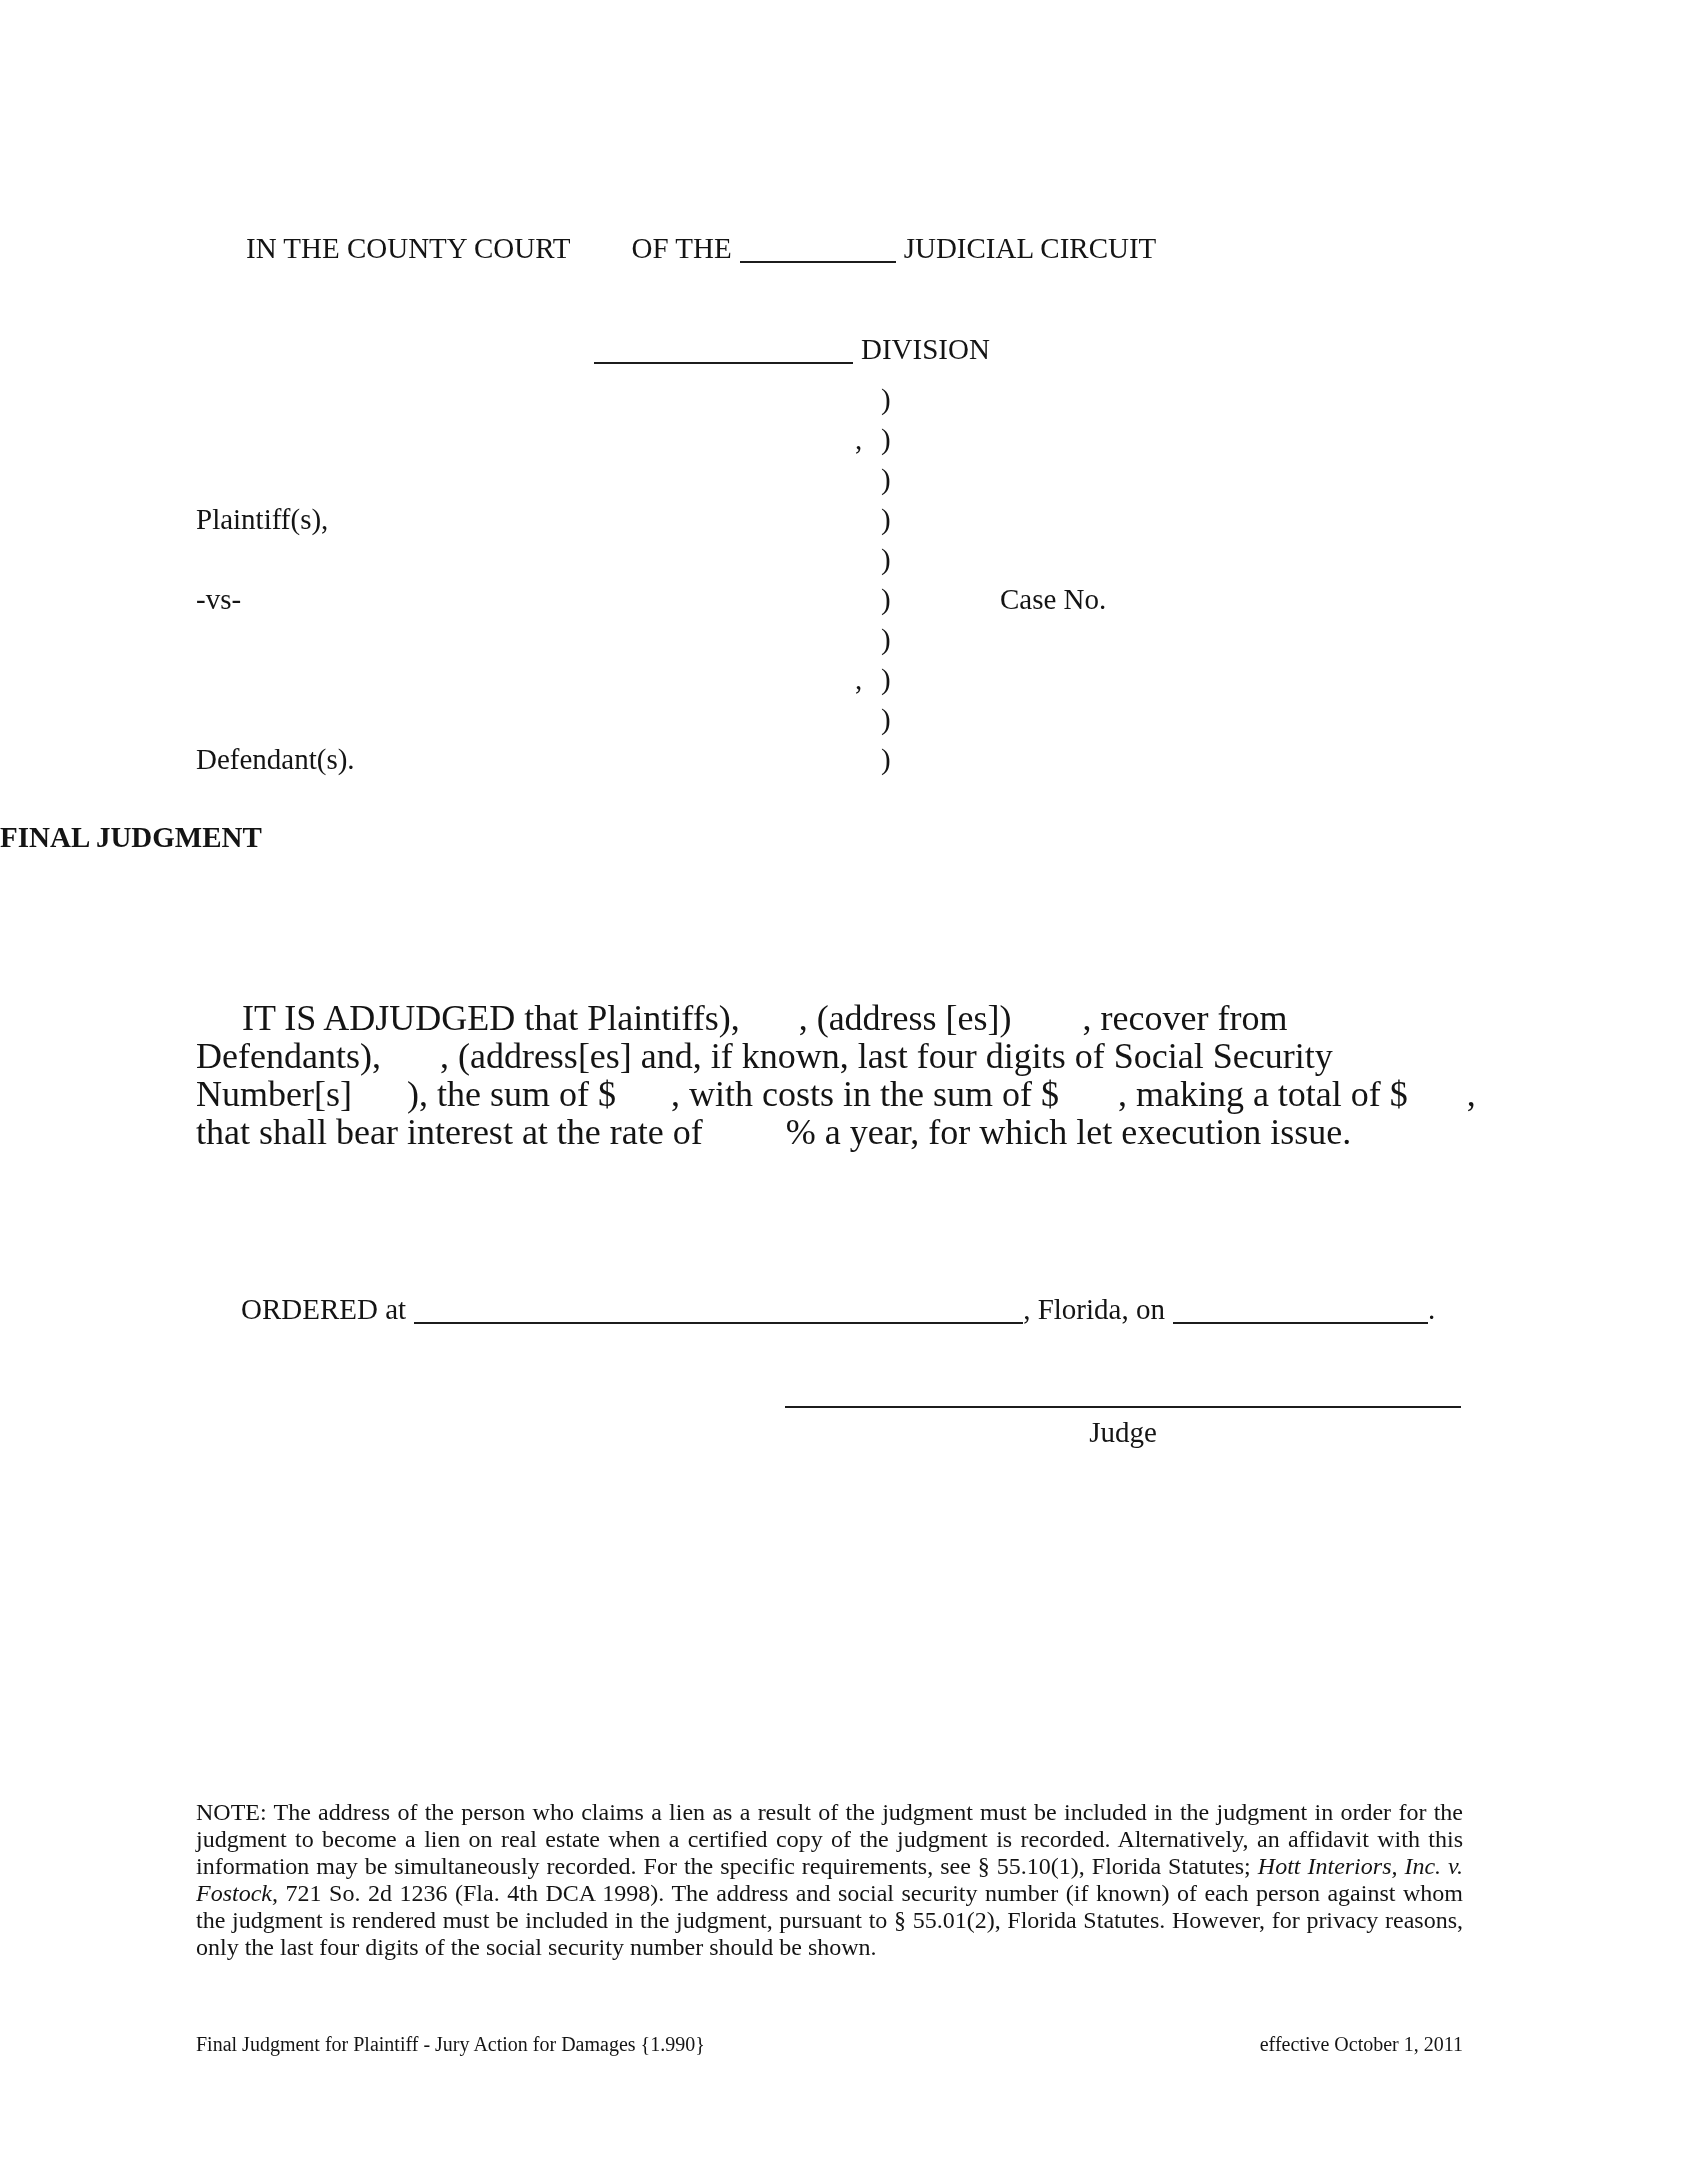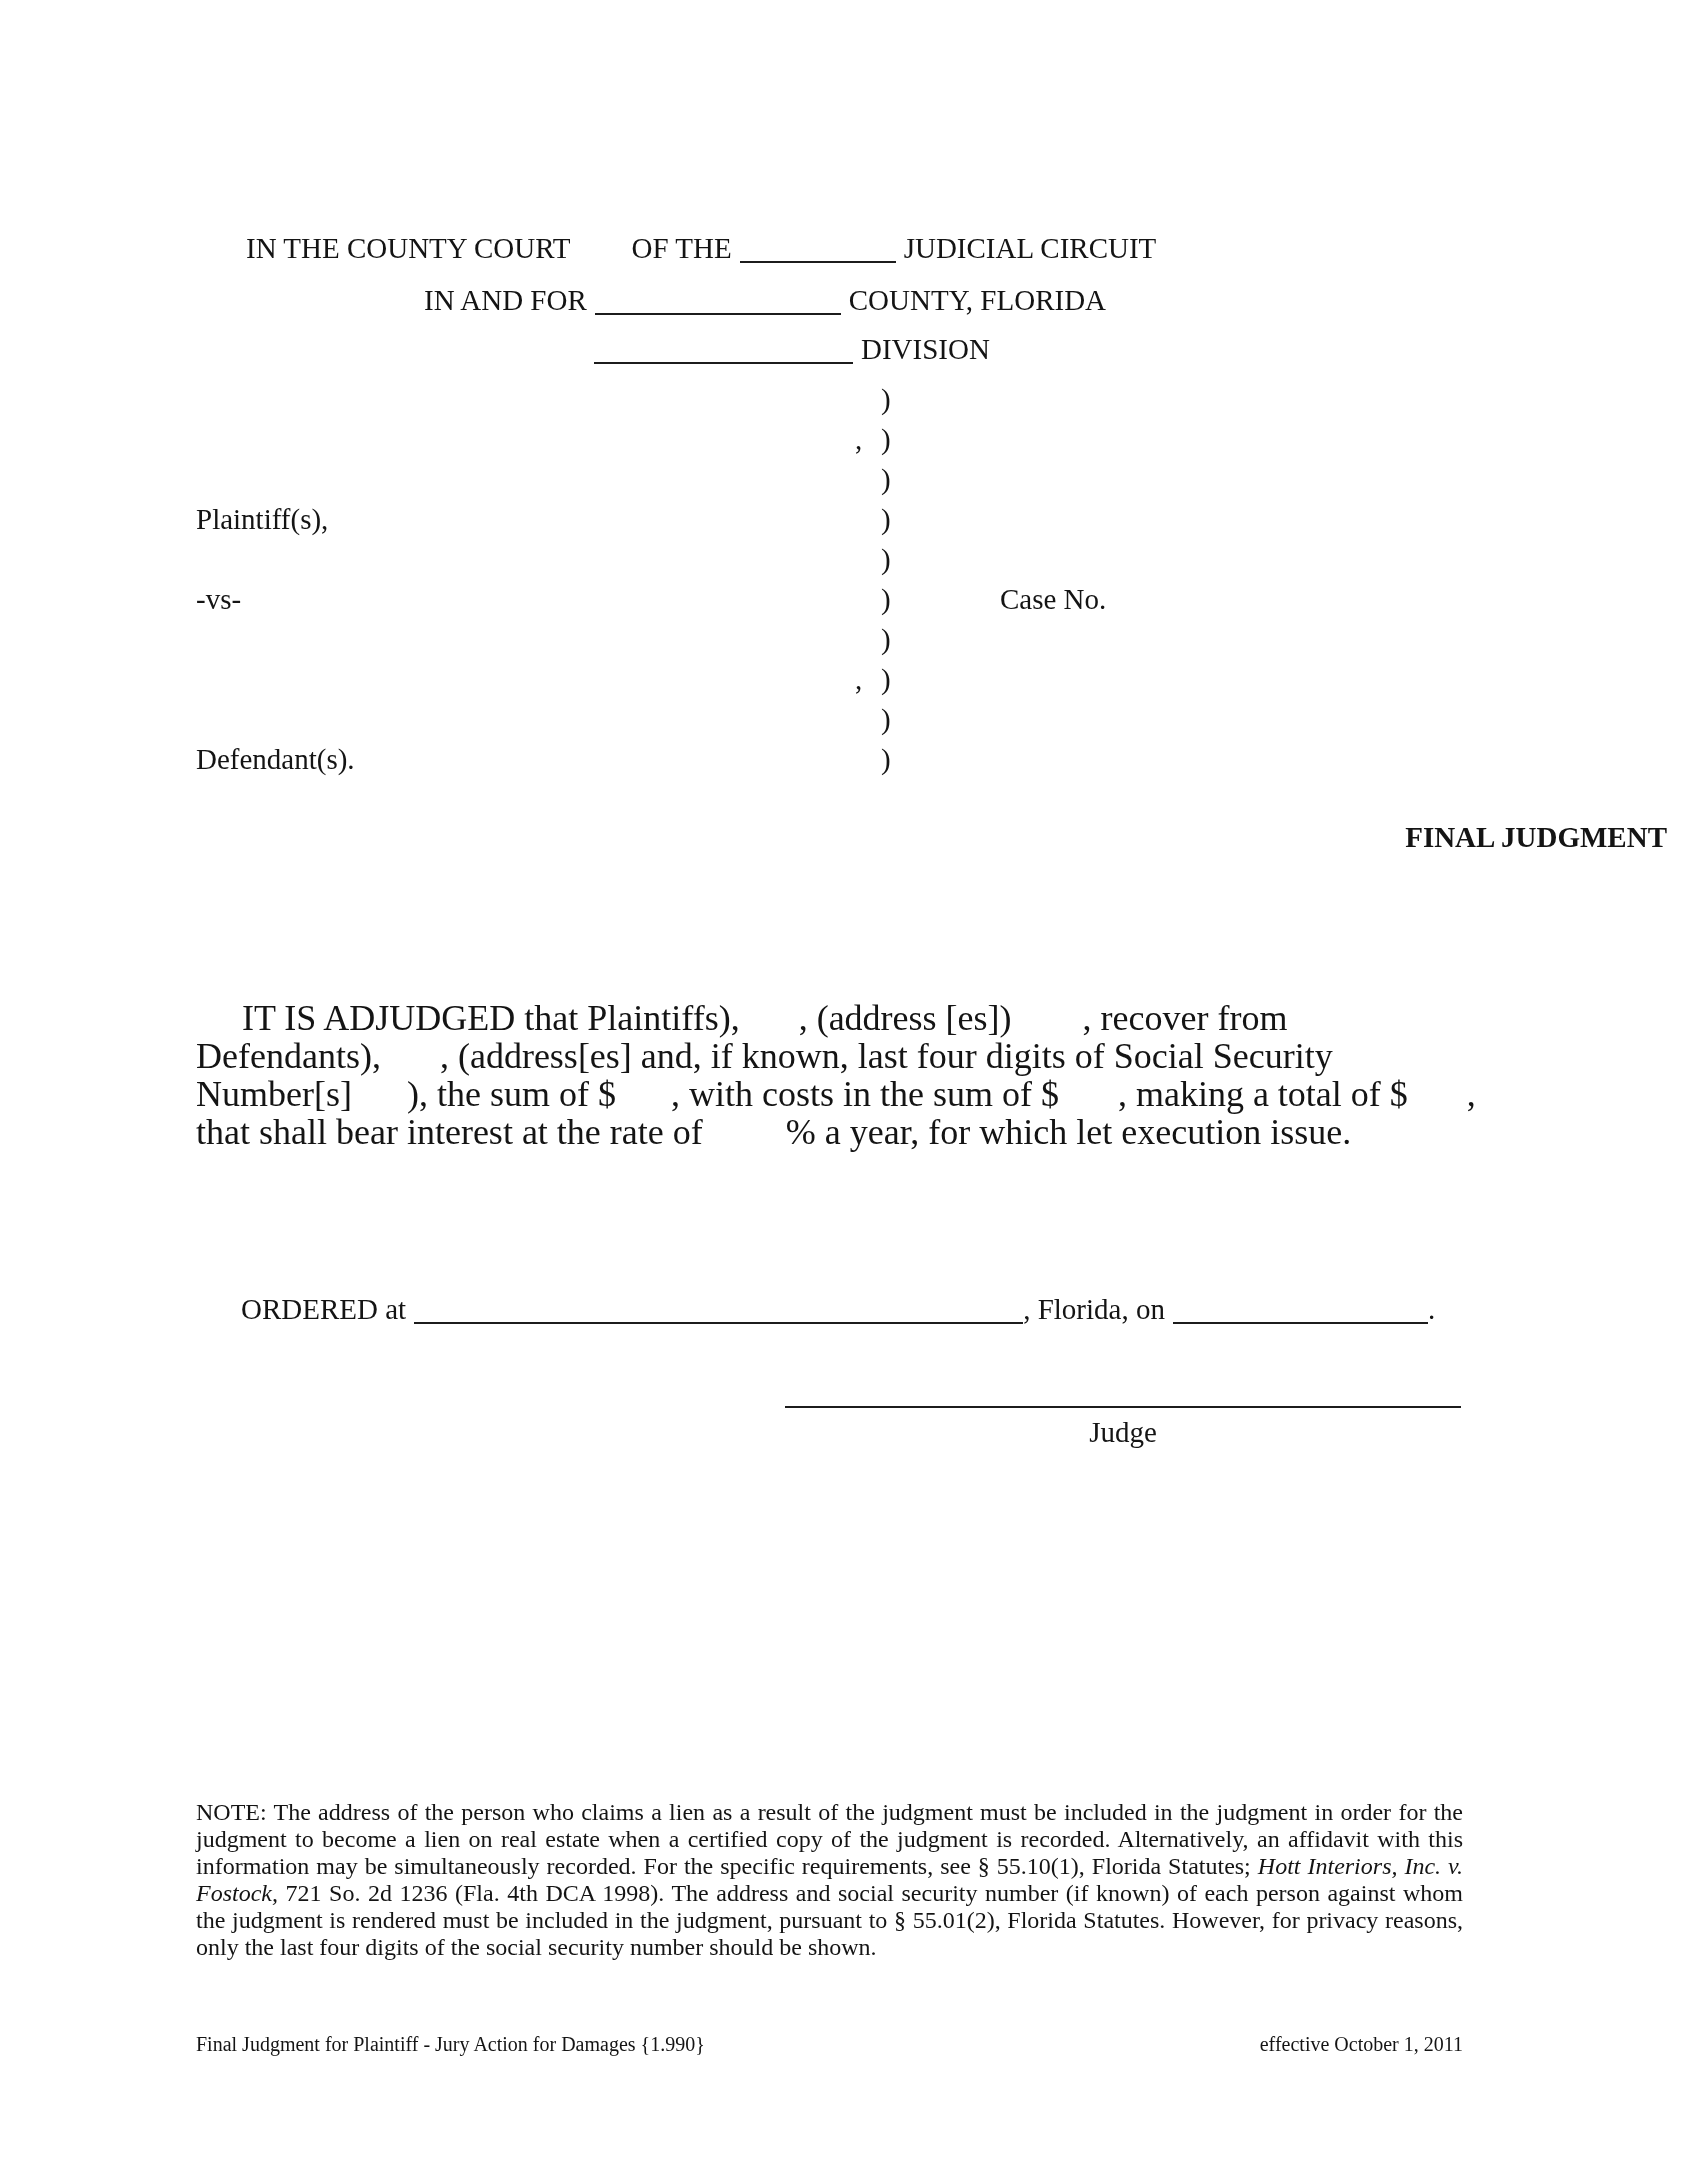--- a/index.html
+++ b/index.html
@@ -38,21 +38,21 @@
 
   
   .caption { top: 379px; left: 196px; width: 1188px; }
   .cap-row { height: 40px; line-height: 40px; white-space: nowrap; }
   .cap-label { display: inline-block; width: 659px; }
   .cap-comma { display: inline-block; width: 26px; }
   .cap-paren { display: inline-block; width: 30px; }
   .cap-case  { display: inline-block; padding-left: 89px; }
 
   
-  .doc-title { top: 821px; left: 0; width: 1667px; text-align: right; font-weight: bold; }
+  .doc-title { top: 821px; left: 0; width: 1667px; text-align: left; font-weight: bold; }
 
   
   .opening { top: 935px; left: 196px; width: 1282px; text-indent: 51px; }
   .adjudged {
     top: 999px; left: 196px; width: 1282px;
     font-size: 36px; line-height: 38px; text-indent: 46px;
   }
   .pgap { display: inline-block; height: 2px; }
   .g56 { width: 55px; }
   .g60 { width: 59px; }
@@ -80,21 +80,20 @@
     font-size: 20px;
   }
 </style>
 </head>
 <body>
 
 <div class="page">
 
   <div class="abs header-line1"><span>IN THE COUNTY COURT</span><span class="ml62">OF THE</span><span class="blank w158 ml8"></span><span class="ml8">JUDICIAL CIRCUIT</span></div>
 
-  <div class="abs header-line2"><span>IN AND FOR</span><span class="blank w248 ml8"></span><span class="ml8">COUNTY, FLORIDA</span></div>
 
   <div class="abs header-line3"><span class="blank w262"></span><span class="ml8">DIVISION</span></div>
 
   <div class="abs caption">
     <div class="cap-row"><span class="cap-label"></span><span class="cap-comma"></span><span class="cap-paren">)</span></div>
     <div class="cap-row"><span class="cap-label"></span><span class="cap-comma">,</span><span class="cap-paren">)</span></div>
     <div class="cap-row"><span class="cap-label"></span><span class="cap-comma"></span><span class="cap-paren">)</span></div>
     <div class="cap-row"><span class="cap-label">Plaintiff(s),</span><span class="cap-comma"></span><span class="cap-paren">)</span></div>
     <div class="cap-row"><span class="cap-label"></span><span class="cap-comma"></span><span class="cap-paren">)</span></div>
     <div class="cap-row"><span class="cap-label">-vs-</span><span class="cap-comma"></span><span class="cap-paren">)</span><span class="cap-case">Case No.</span></div>

